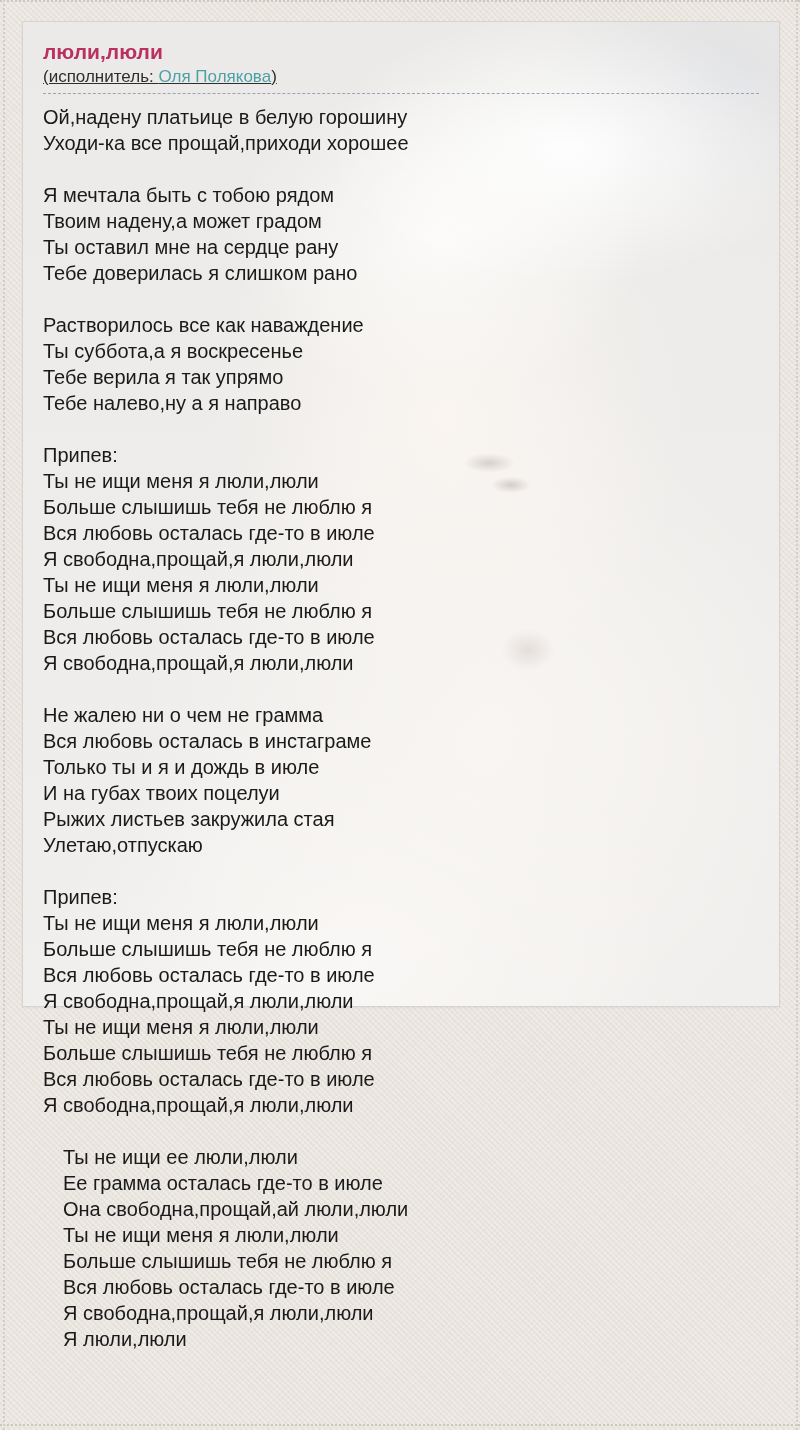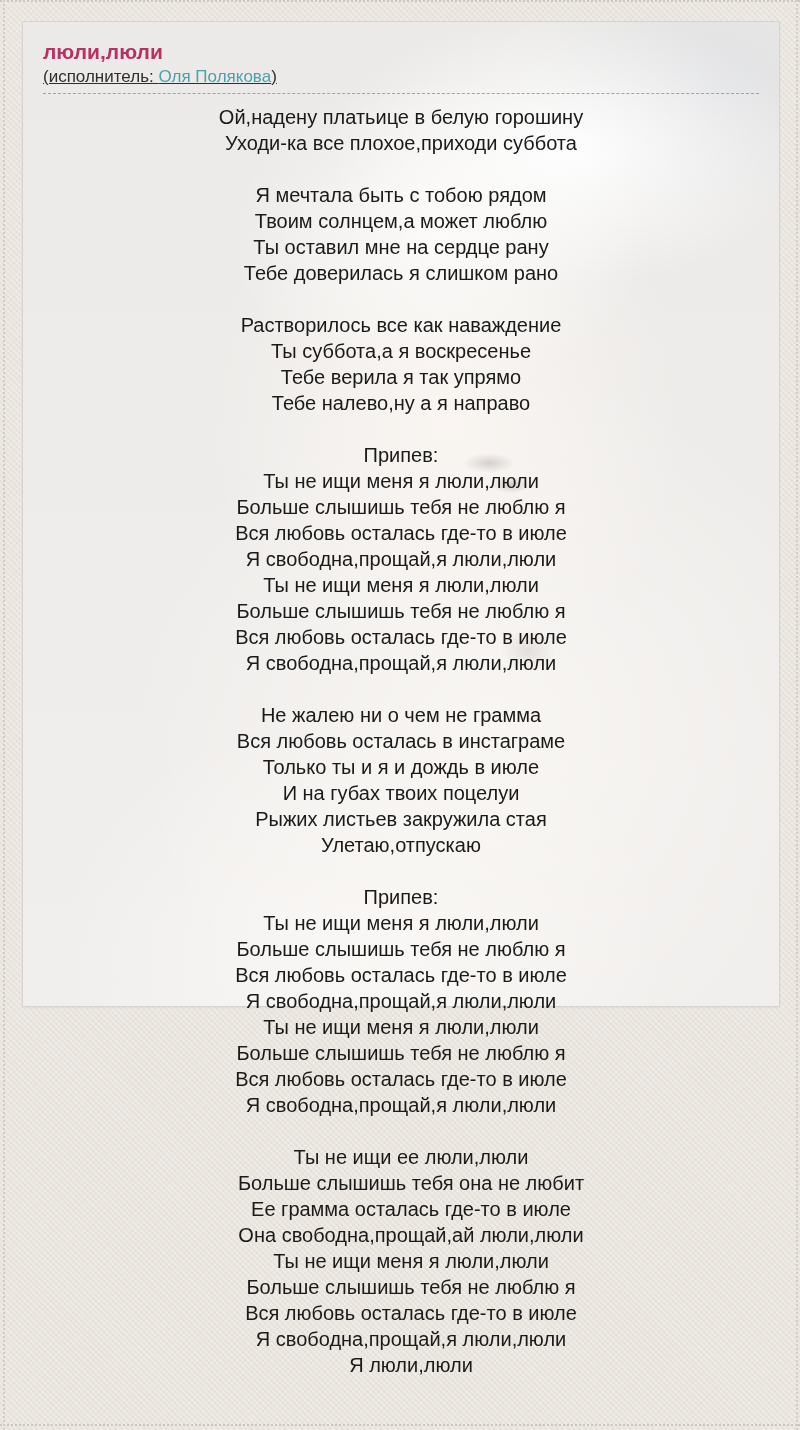--- a/index.html
+++ b/index.html
@@ -65,21 +65,21 @@
     text-decoration: none;
     cursor: pointer;
   }
 
   .lyrics {
     margin-top: 10px;
     font-size: 20px;
     line-height: 26px;
     color: #1a1a1a;
   }
-  .stanza { margin-bottom: 26px; text-align: center; }
+  .stanza { margin-bottom: 26px; }
   .stanza:last-child { margin-bottom: 0; margin-left: 20px; }
 </style>
 </head>
 <body>
 
 <div class="stitch stitch-h" id="stitch-top"></div>
 <div class="stitch stitch-h" id="stitch-bottom"></div>
 <div class="stitch stitch-v" id="stitch-left"></div>
 <div class="stitch stitch-v" id="stitch-right"></div>
 
@@ -88,25 +88,25 @@
 
     <h1 class="song-title">люли,люли</h1>
 
     <div class="artist-line">
       <span>(исполнитель: </span><a class="artist-link">Оля Полякова</a><span>)</span>
     </div>
 
     <div class="lyrics" id="lyrics">
         <div class="stanza">
           <div>Ой,надену платьице в белую горошину</div>
-          <div>Уходи-ка все плохое,приходи суббота</div>
+          <div>Уходи-ка все прощай,приходи хорошее</div>
         </div>
         <div class="stanza">
           <div>Я мечтала быть с тобою рядом</div>
-          <div>Твоим солнцем,а может люблю</div>
+          <div>Твоим надену,а может градом</div>
           <div>Ты оставил мне на сердце рану</div>
           <div>Тебе доверилась я слишком рано</div>
         </div>
         <div class="stanza">
           <div>Растворилось все как наваждение</div>
           <div>Ты суббота,а я воскресенье</div>
           <div>Тебе верила я так упрямо</div>
           <div>Тебе налево,ну а я направо</div>
         </div>
         <div class="stanza">
@@ -134,21 +134,20 @@
           <div>Больше слышишь тебя не люблю я</div>
           <div>Вся любовь осталась где-то в июле</div>
           <div>Я свободна,прощай,я люли,люли</div>
           <div>Ты не ищи меня я люли,люли</div>
           <div>Больше слышишь тебя не люблю я</div>
           <div>Вся любовь осталась где-то в июле</div>
           <div>Я свободна,прощай,я люли,люли</div>
         </div>
         <div class="stanza">
           <div>Ты не ищи ее люли,люли</div>
-          <div>Больше слышишь тебя она не любит</div>
           <div>Ее грамма осталась где-то в июле</div>
           <div>Она свободна,прощай,ай люли,люли</div>
           <div>Ты не ищи меня я люли,люли</div>
           <div>Больше слышишь тебя не люблю я</div>
           <div>Вся любовь осталась где-то в июле</div>
           <div>Я свободна,прощай,я люли,люли</div>
           <div>Я люли,люли</div>
         </div>
       </div>
 

